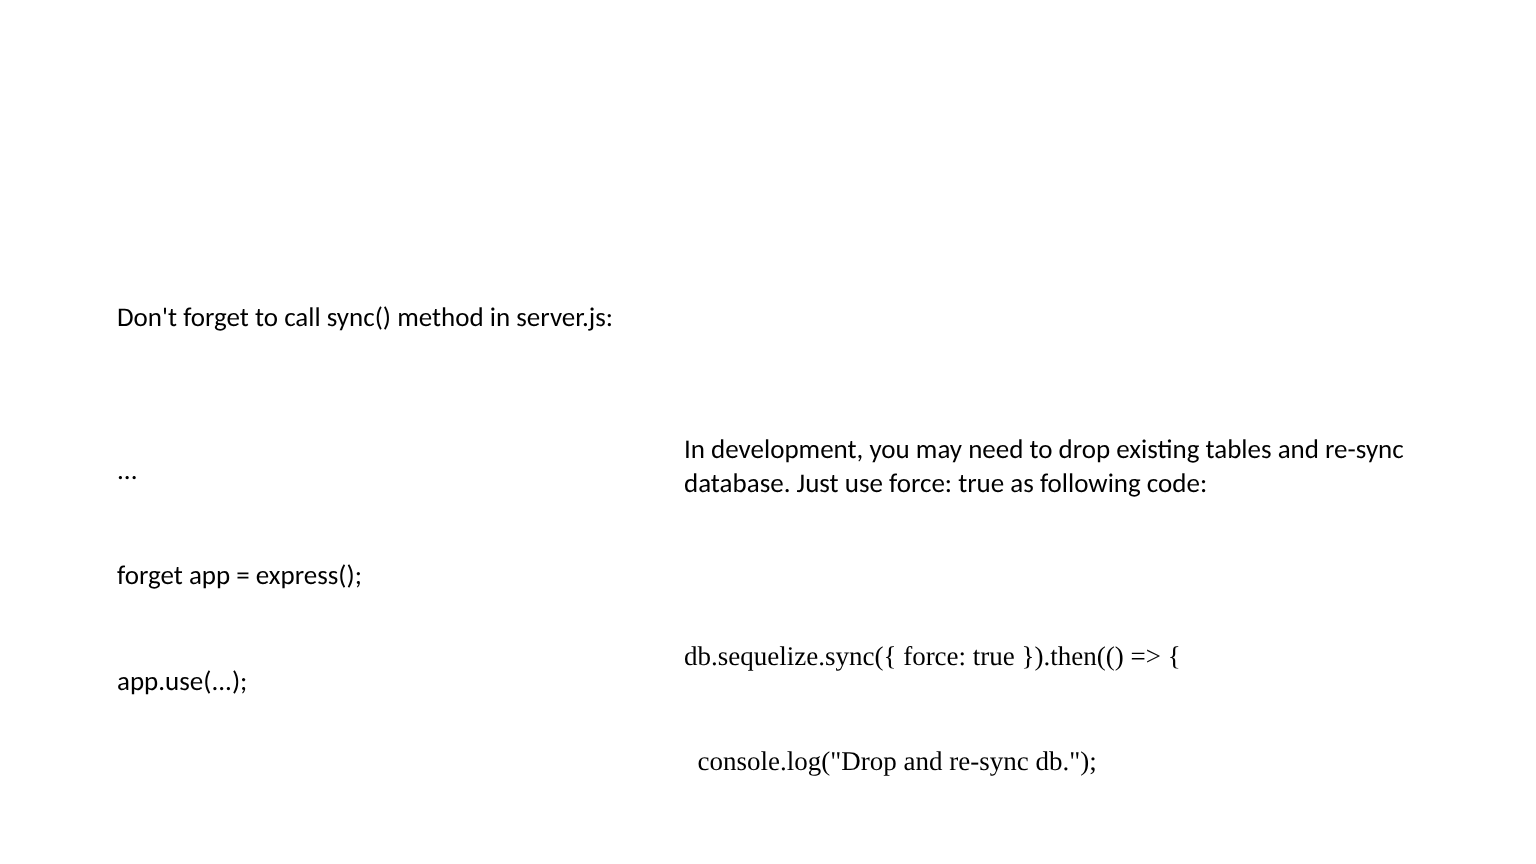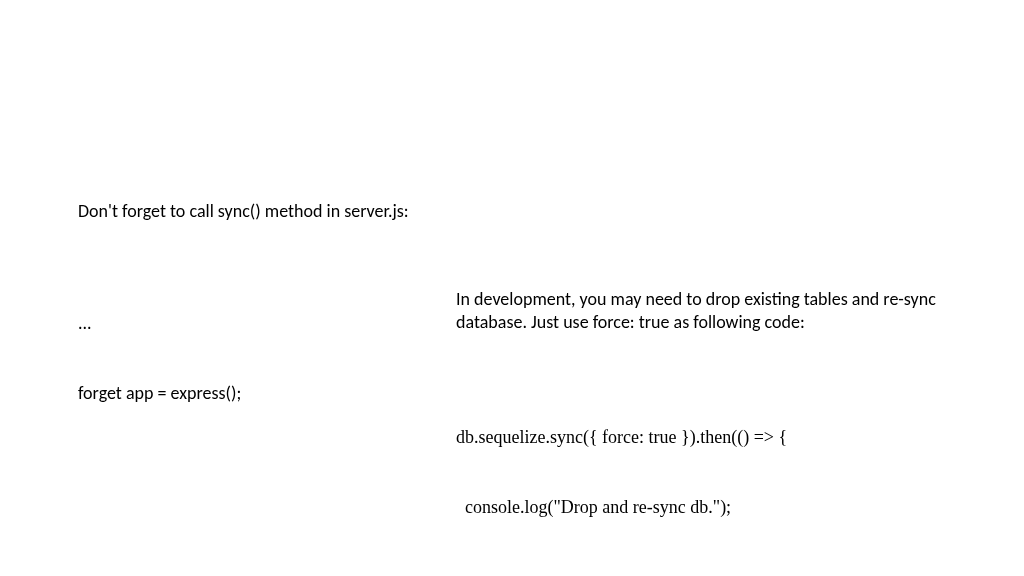--- a/index.html
+++ b/index.html
@@ -22,21 +22,21 @@
       top: 200px;
       width: 400px;
     }
     .right-column {
       position: absolute;
       left: 456px;
       top: 288px;
       width: 530px;
     }
     .intro-text {
-      margin-bottom: 42px;
+      margin-bottom: 32px;
       line-height: 1.3;
     }
     .code-block {
       font-family: Calibri, 'Segoe UI', Arial, sans-serif;
       line-height: 1.3;
       white-space: pre-wrap;
     }
     .right-intro {
       line-height: 1.3;
       margin-bottom: 44px;
@@ -48,20 +48,21 @@
     }
   </style>
 </head>
 <body>
 
 <div class="left-column">
   <div class="intro-text">Don't forget to call sync() method in server.js:</div>
   <div class="code-block">
     <div>...</div>
     <div>forget app = express();</div>
+    <div>app.use(...);</div>
     <div>&nbsp;</div>
     
     
     
     
   </div>
 </div>
 
 <div class="right-column">
   <div class="right-intro">In development, you may need to drop existing tables and re-sync database. Just use force: true as following code:</div>

